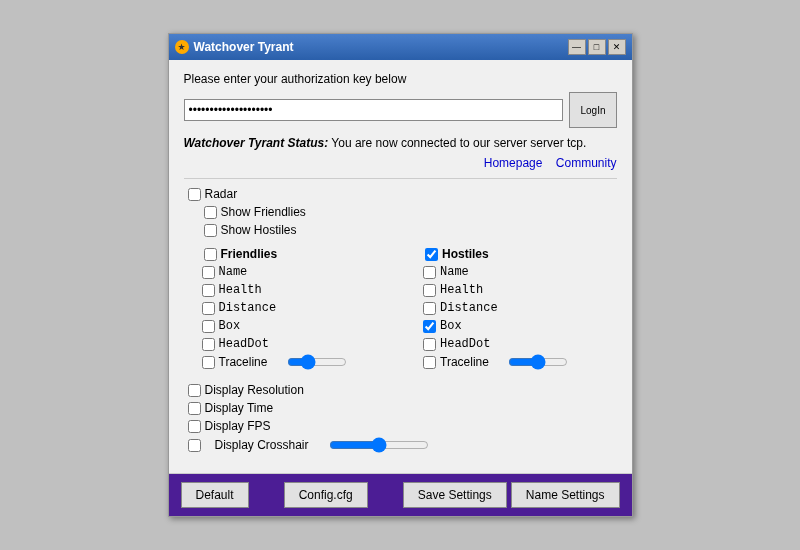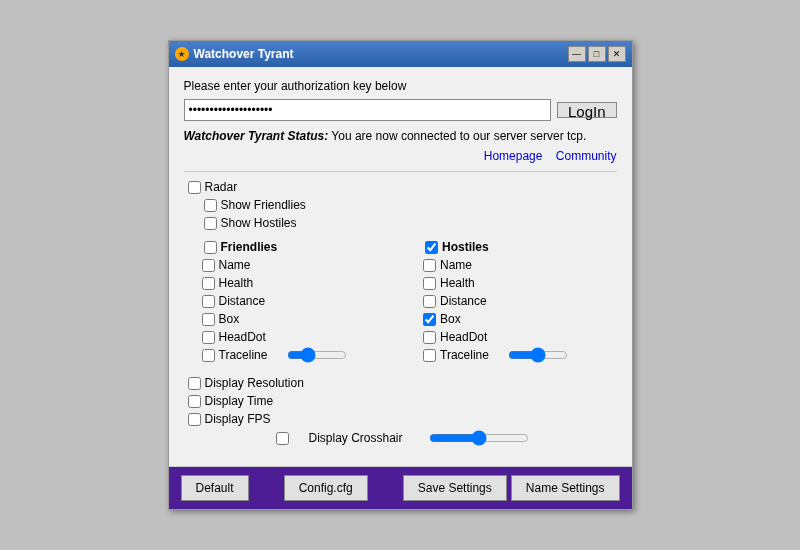--- a/index.html
+++ b/index.html
@@ -81,25 +81,25 @@
     }
     .auth-input {
       flex: 1;
       height: 22px;
       border: 1px solid #888;
       background: white;
       padding: 2px 4px;
       font-size: 12px;
     }
     .login-btn {
-      height: 16px;
+      height: 36px;
       padding: 0 10px;
       background: #e1e1e1;
       border: 1px solid #888;
-      font-size: 15px;
+      font-size: 10px;
       cursor: pointer;
     }
     .status-row {
       font-size: 12px;
       margin-bottom: 6px;
       color: #000;
     }
     .status-row span.status-label { font-weight: bold; font-style: italic; }
     .links-row {
       text-align: right;
@@ -177,20 +177,21 @@
     }
     .col-item input[type="checkbox"] {
       width: 13px;
       height: 13px;
       cursor: pointer;
     }
     .col-item label {
       font-size: 12px;
       color: #000;
       cursor: pointer;
+      font-family: Liberation Mono, monospace;
     }
     .slider-row {
       display: flex;
       align-items: center;
       gap: 4px;
       margin-bottom: 4px;
       padding-left: 18px;
     }
     .slider-row input[type="checkbox"] {
       width: 13px;
@@ -208,24 +209,23 @@
       height: 14px;
       cursor: pointer;
       margin-left: 4px;
     }
     .extra-section {
       margin: 8px 0;
     }
     .crosshair-row {
       display: flex;
       align-items: center;
-      gap: 20px;
+      gap: 14px;
       padding-left: 4px;
       margin-bottom: 4px;
-      justify-content: center;
     }
     .crosshair-row input[type="checkbox"] {
       width: 13px;
       height: 13px;
       cursor: pointer;
     }
     .crosshair-row label {
       font-size: 12px;
       color: #000;
       cursor: pointer;

